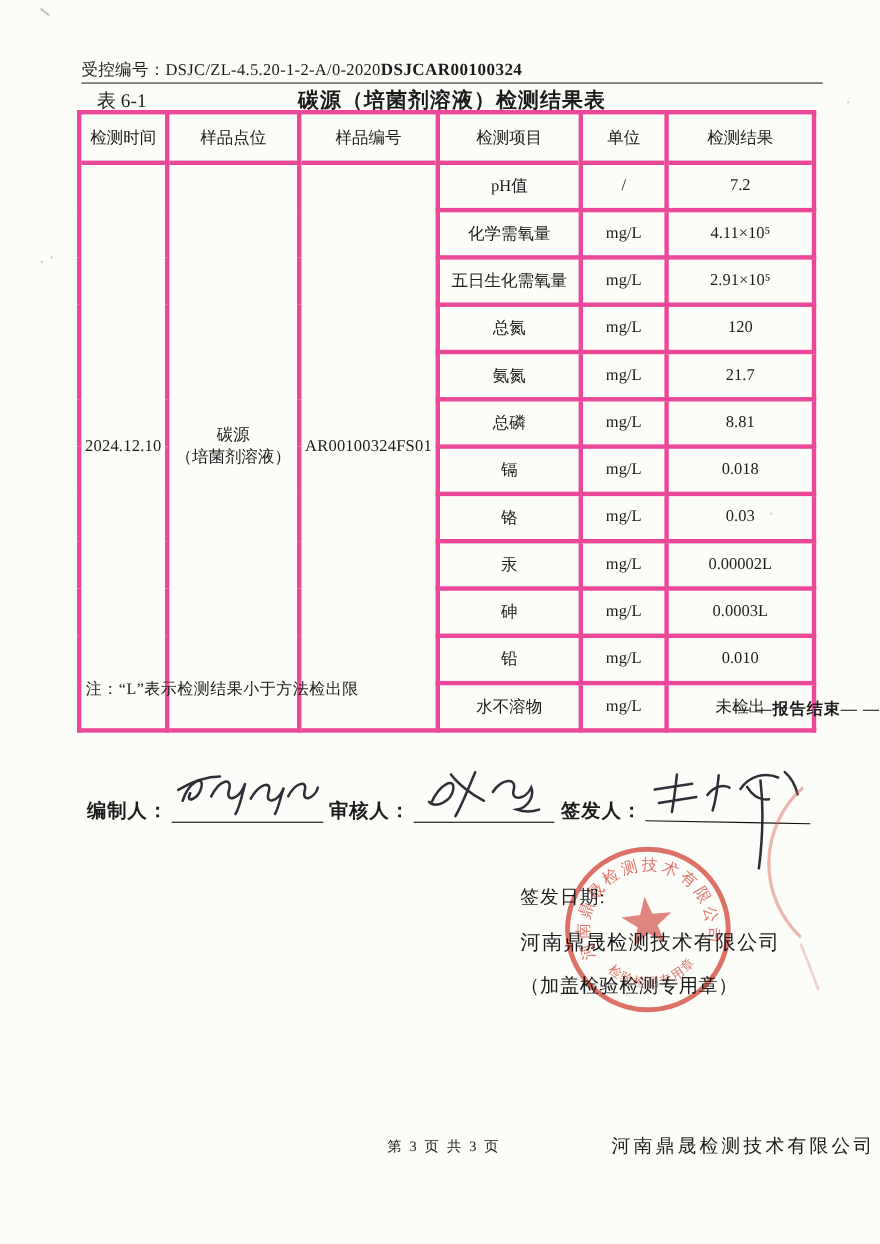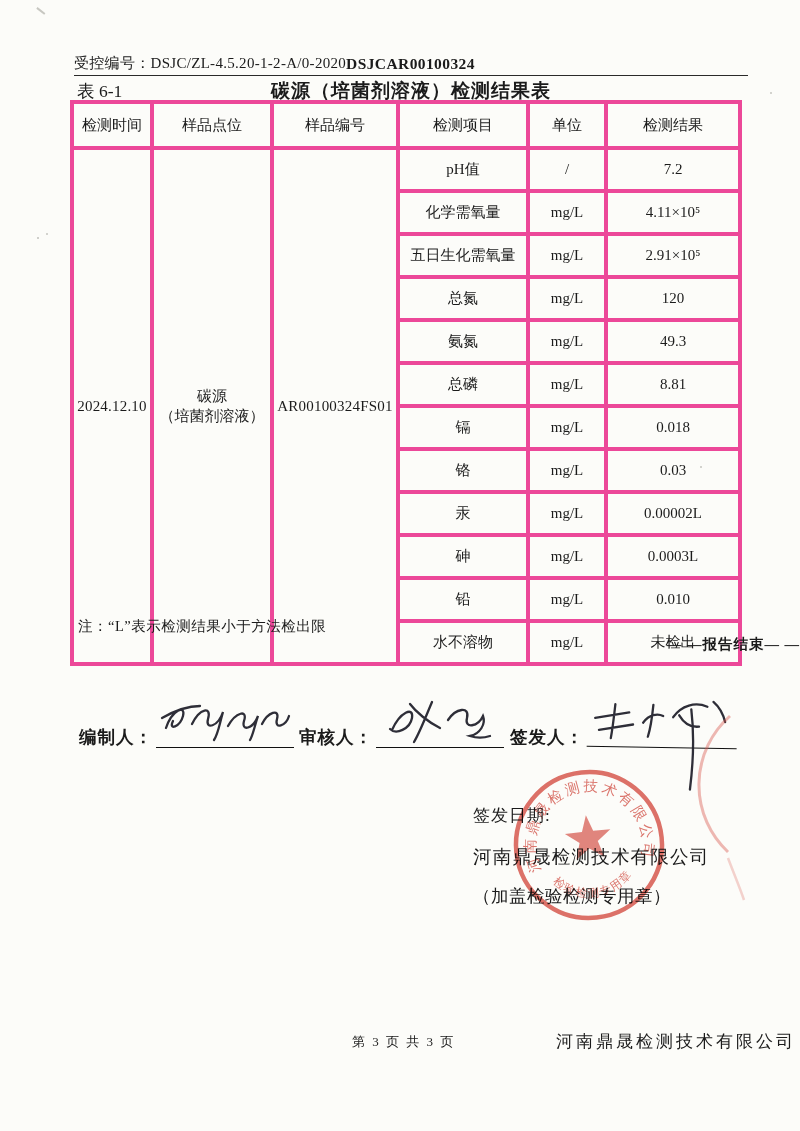--- a/index.html
+++ b/index.html
@@ -12,21 +12,21 @@
   .control-line{
     position:absolute;left:74px;top:50px;width:674px;height:26px;
     border-bottom:1.5px solid #2a2a2a;
     display:flex;justify-content:flex-start;align-items:flex-end;
     font-size:15px;padding-bottom:2px;box-sizing:border-box;
   }
   .control-left span{letter-spacing:.3px;}
   .report-code{font-size:15.5px;font-weight:600;letter-spacing:.4px;}
   
   .title-row{position:absolute;left:74px;top:79px;width:674px;height:21px;}
-  .table-label{position:absolute;left:3px;top:0;font-size:17.5px;}
+  .table-label{position:absolute;left:14px;top:0;font-size:17.5px;}
   .doc-title{position:absolute;left:0;width:100%;text-align:center;top:-1px;
     font-size:19px;font-weight:bold;letter-spacing:1px;}
   
   table.results{
     position:absolute;left:70px;top:100px;width:668px;
     border-collapse:collapse;table-layout:fixed;
     border:1.2px solid #262626;border-top:3px solid #1a1a1a;border-bottom:3px solid #1a1a1a;
   }
   table.results th,table.results td{
     border:4px solid #ec4899;text-align:center;vertical-align:middle;
@@ -124,21 +124,21 @@
           <td>2.91×10⁵</td>
         </tr>
       <tr>
           <td>总氮</td>
           <td>mg/L</td>
           <td>120</td>
         </tr>
       <tr>
           <td>氨氮</td>
           <td>mg/L</td>
-          <td>49.3</td>
+          <td>21.7</td>
         </tr>
       <tr>
           <td>总磷</td>
           <td>mg/L</td>
           <td>8.81</td>
         </tr>
       <tr>
           <td>镉</td>
           <td>mg/L</td>
           <td>0.018</td>

